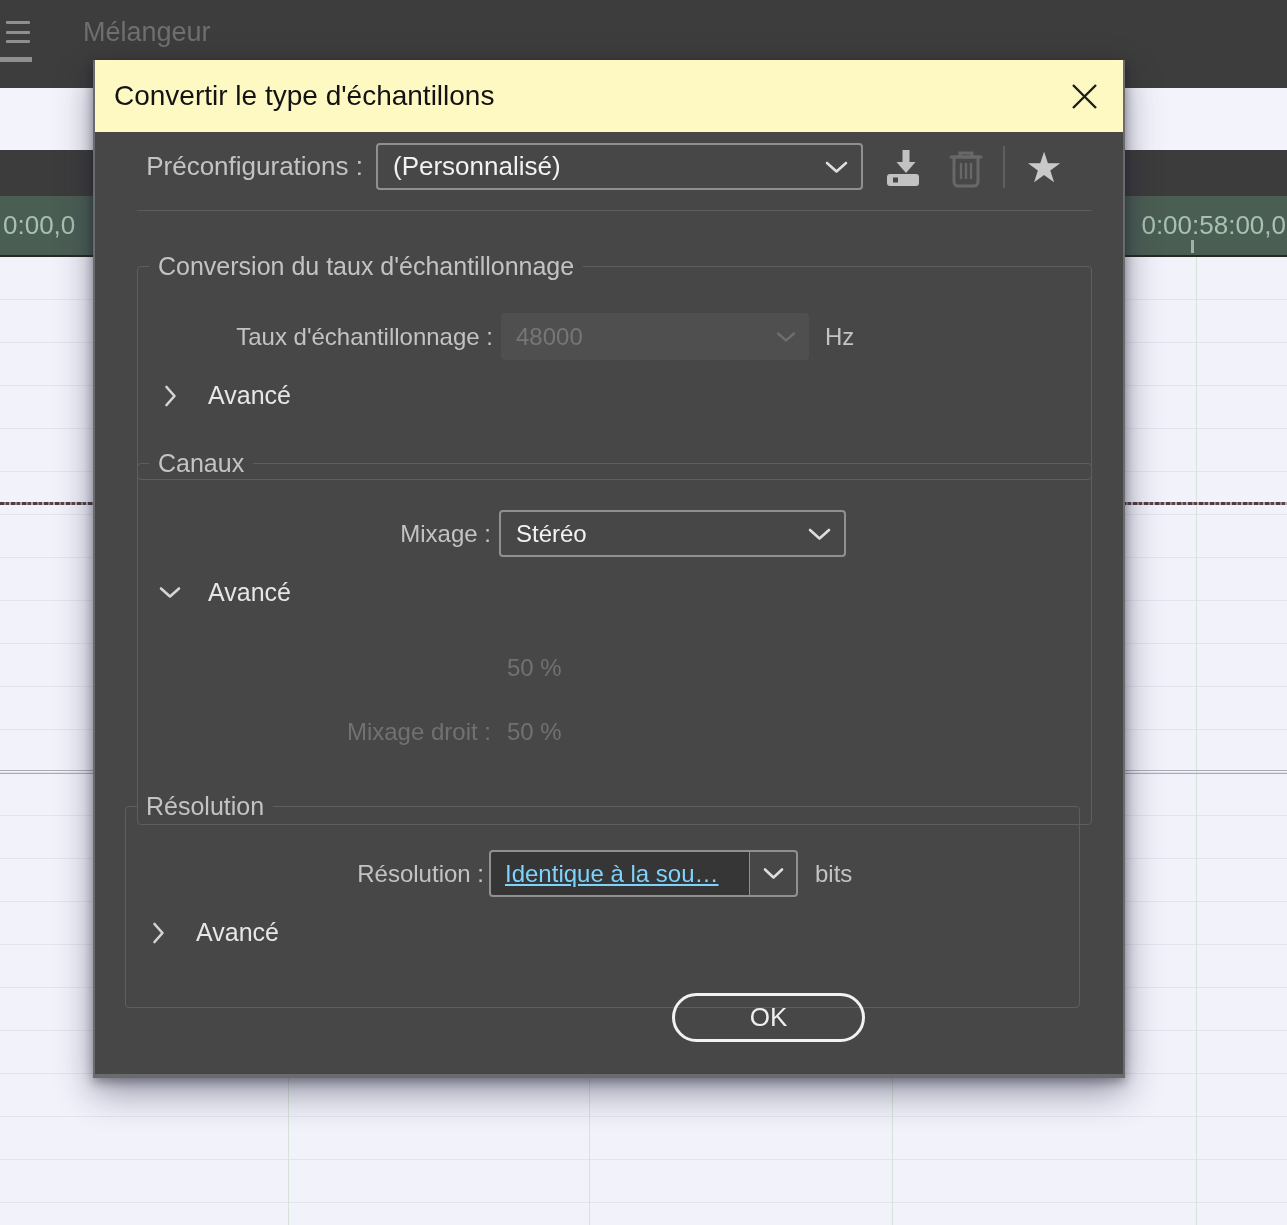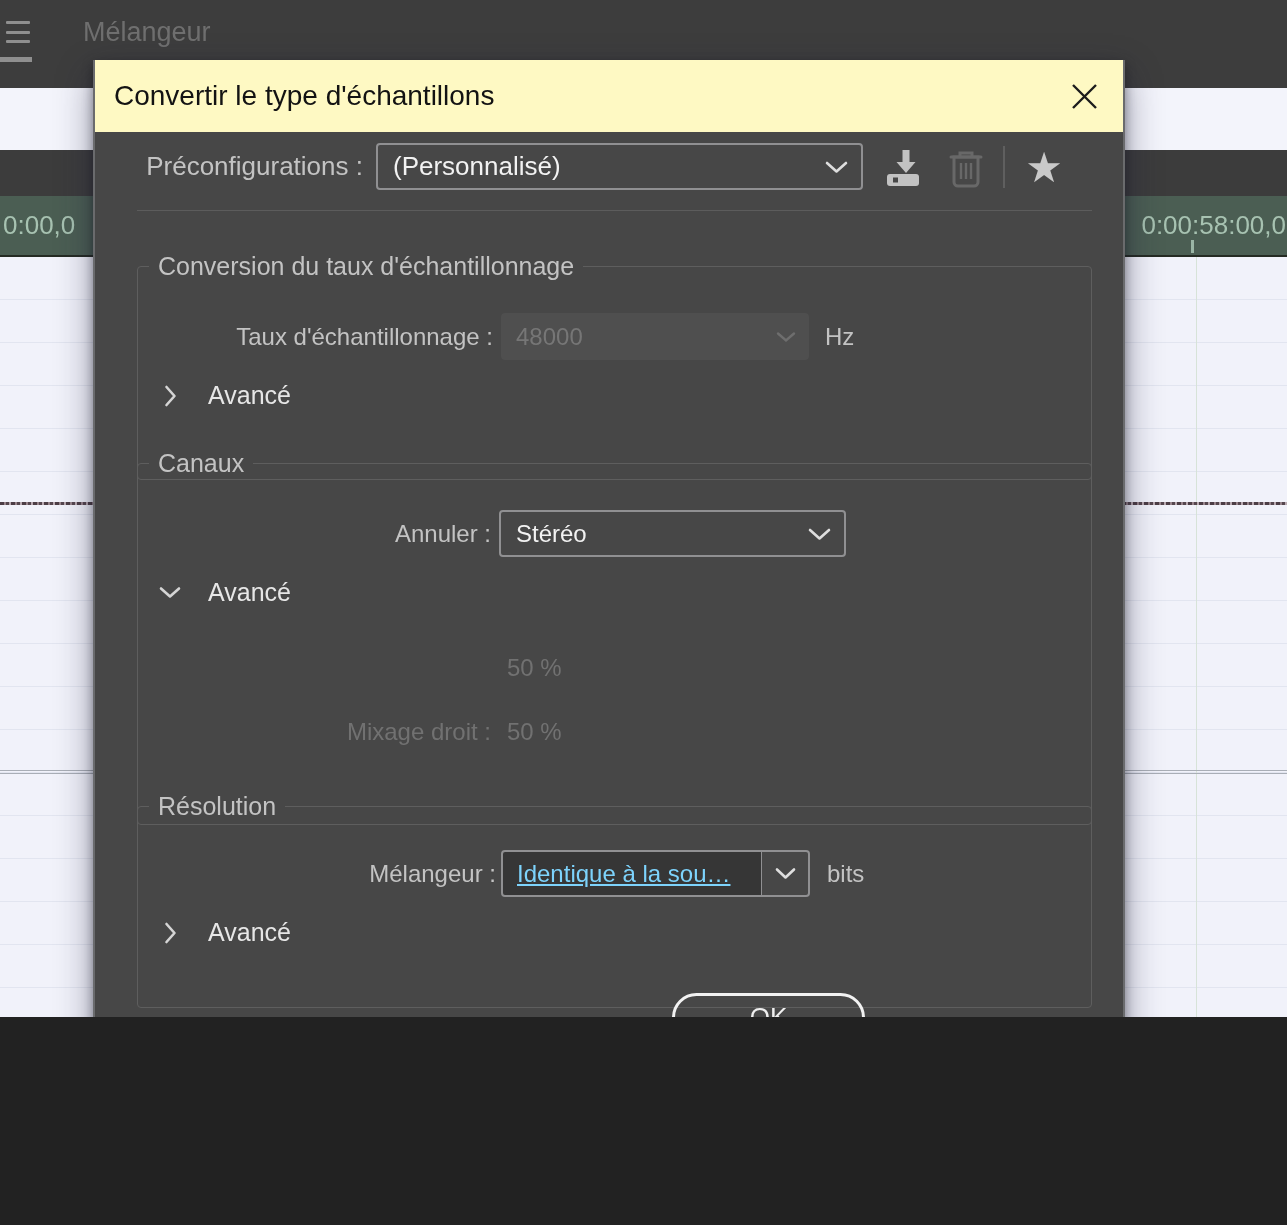--- a/index.html
+++ b/index.html
@@ -1,18 +1,18 @@
 <!DOCTYPE html>
 <html><head>
 <meta charset="utf-8">
 <style>
   * { margin:0; padding:0; box-sizing:border-box; }
   html,body { background:#222; }
   body { font-family:"Liberation Sans", sans-serif; }
-  .screen{ position:relative; width:1287px; height:1017px; overflow:hidden; background:#3d3d3d; }
+  .screen{ position:relative; width:1287px; height:1225px; overflow:hidden; background:#3d3d3d; }
   .abs{ position:absolute; }
 
   
   .top-bar{ left:0; top:0; width:1287px; height:88px; background:#3d3d3d; }
   .hamburger{ left:6px; top:21px; width:24px; height:22px; display:flex; flex-direction:column; justify-content:space-between; cursor:pointer; }
   .hamburger i{ display:block; height:3px; background:#8f8f8f; border-radius:1px; }
   .panel-indicator{ left:0; top:57px; width:32px; height:5px; background:#8f8f8f; }
   .mixer-tab{ left:83px; top:17px; font-size:27px; color:#6f6f6f; }
 
   .track-strip{ left:0; top:88px; width:1287px; height:62px; background:#f3f4fb; }
@@ -58,21 +58,21 @@
   .tool-btn{ top:86px; width:44px; height:44px; display:flex; align-items:center; justify-content:center; cursor:pointer; }
   .tool-divider{ left:908px; top:86px; width:2px; height:42px; background:#5f5f5f; }
   .star-glyph{ font-size:42px; color:#c9c9c9; line-height:44px; }
 
   .hr{ left:42px; top:150px; width:955px; height:1px; background:#5c5c5c; }
 
   fieldset.group{ position:absolute; border:1px solid #5e5e5e; border-radius:4px; background:transparent; }
   fieldset.group legend{ margin-left:11px; padding:0 9px; font-size:25px; color:#c3c3c3; }
   .fs1{ left:42px; top:192px; width:955px; height:228px; }
   .fs2{ left:42px; top:389px; width:955px; height:376px; }
-  .fs3{ left:42px; top:732px; width:955px; height:216px; }
+  .fs3{ left:30px; top:732px; width:955px; height:216px; }
 
   .advanced{ display:flex; align-items:center; gap:26px; cursor:pointer; color:#e6e6e6; font-size:25px; left:20px; }
   .advanced .chev{ display:flex; width:24px; justify-content:center; color:#d5d5d5; }
 
   .dis-text{ color:#717171; font-size:24px; white-space:nowrap; }
 
   .combo-text{ display:flex; align-items:center; padding:0 10px 0 14px; background:#363636;
     border:2px solid #909092; border-right:1px solid #909092; border-radius:4px 0 0 4px;
     color:#7dd3fc; font-size:24px; white-space:nowrap; overflow:hidden; cursor:text;text-decoration:underline; }
   .combo-btn{ display:flex; align-items:center; justify-content:center; border:2px solid #909092; border-left:none;
@@ -195,21 +195,21 @@
           <svg width="13" height="22" viewBox="0 0 13 22">
               <path d="M2.5 2 L10.5 11 L2.5 20" fill="none" stroke="#d5d5d5" stroke-width="2.6" stroke-linecap="round" stroke-linejoin="round"></path>
             </svg>
         </span>
         <span>Avancé</span>
       </div>
     </fieldset>
 
     <fieldset class="group fs2">
       <legend>Canaux</legend>
-      <div class="abs field-label" style="left:20px; width:333px; top:32px; line-height:47px;">Annuler :</div>
+      <div class="abs field-label" style="left:20px; width:333px; top:32px; line-height:47px;">Mixage :</div>
       <div class="abs select" style="left:361px; top:32px; width:347px; height:47px;">
         <span>Stéréo</span>
         <svg width="23" height="14" viewBox="0 0 23 14">
           <path d="M2 3 L11.5 11.5 L21 3" fill="none" stroke="#dedede" stroke-width="2.6" stroke-linecap="round" stroke-linejoin="round"></path>
         </svg>
       </div>
       <div class="abs advanced" style="top:100px;">
         <span class="chev">
           <svg width="22" height="13" viewBox="0 0 22 13">
               <path d="M2 2.5 L11 10.5 L20 2.5" fill="none" stroke="#d5d5d5" stroke-width="2.6" stroke-linecap="round" stroke-linejoin="round"></path>
@@ -217,21 +217,21 @@
         </span>
         <span>Avancé</span>
       </div>
       <div class="abs dis-text" style="left:369px; top:176px;">50 %</div>
       <div class="abs dis-text" style="left:20px; width:333px; top:240px; text-align:right;">Mixage droit :</div>
       <div class="abs dis-text" style="left:369px; top:240px;">50 %</div>
     </fieldset>
 
     <fieldset class="group fs3">
       <legend>Résolution</legend>
-      <div class="abs field-label" style="left:20px; width:338px; top:29px; line-height:47px;">Mélangeur :</div>
+      <div class="abs field-label" style="left:20px; width:338px; top:29px; line-height:47px;">Résolution :</div>
       <div class="abs combo-text" style="left:363px; top:29px; width:261px; height:47px;">
         <span>Identique à la sou…</span>
       </div>
       <div class="abs combo-btn" style="left:624px; top:29px; width:48px; height:47px;">
         <svg width="21" height="13" viewBox="0 0 21 13">
           <path d="M2 2.5 L10.5 10.5 L19 2.5" fill="none" stroke="#dedede" stroke-width="2.6" stroke-linecap="round" stroke-linejoin="round"></path>
         </svg>
       </div>
       <div class="abs unit-label" style="left:689px; top:29px; line-height:47px;">bits</div>
       <div class="abs advanced" style="top:97px;">

